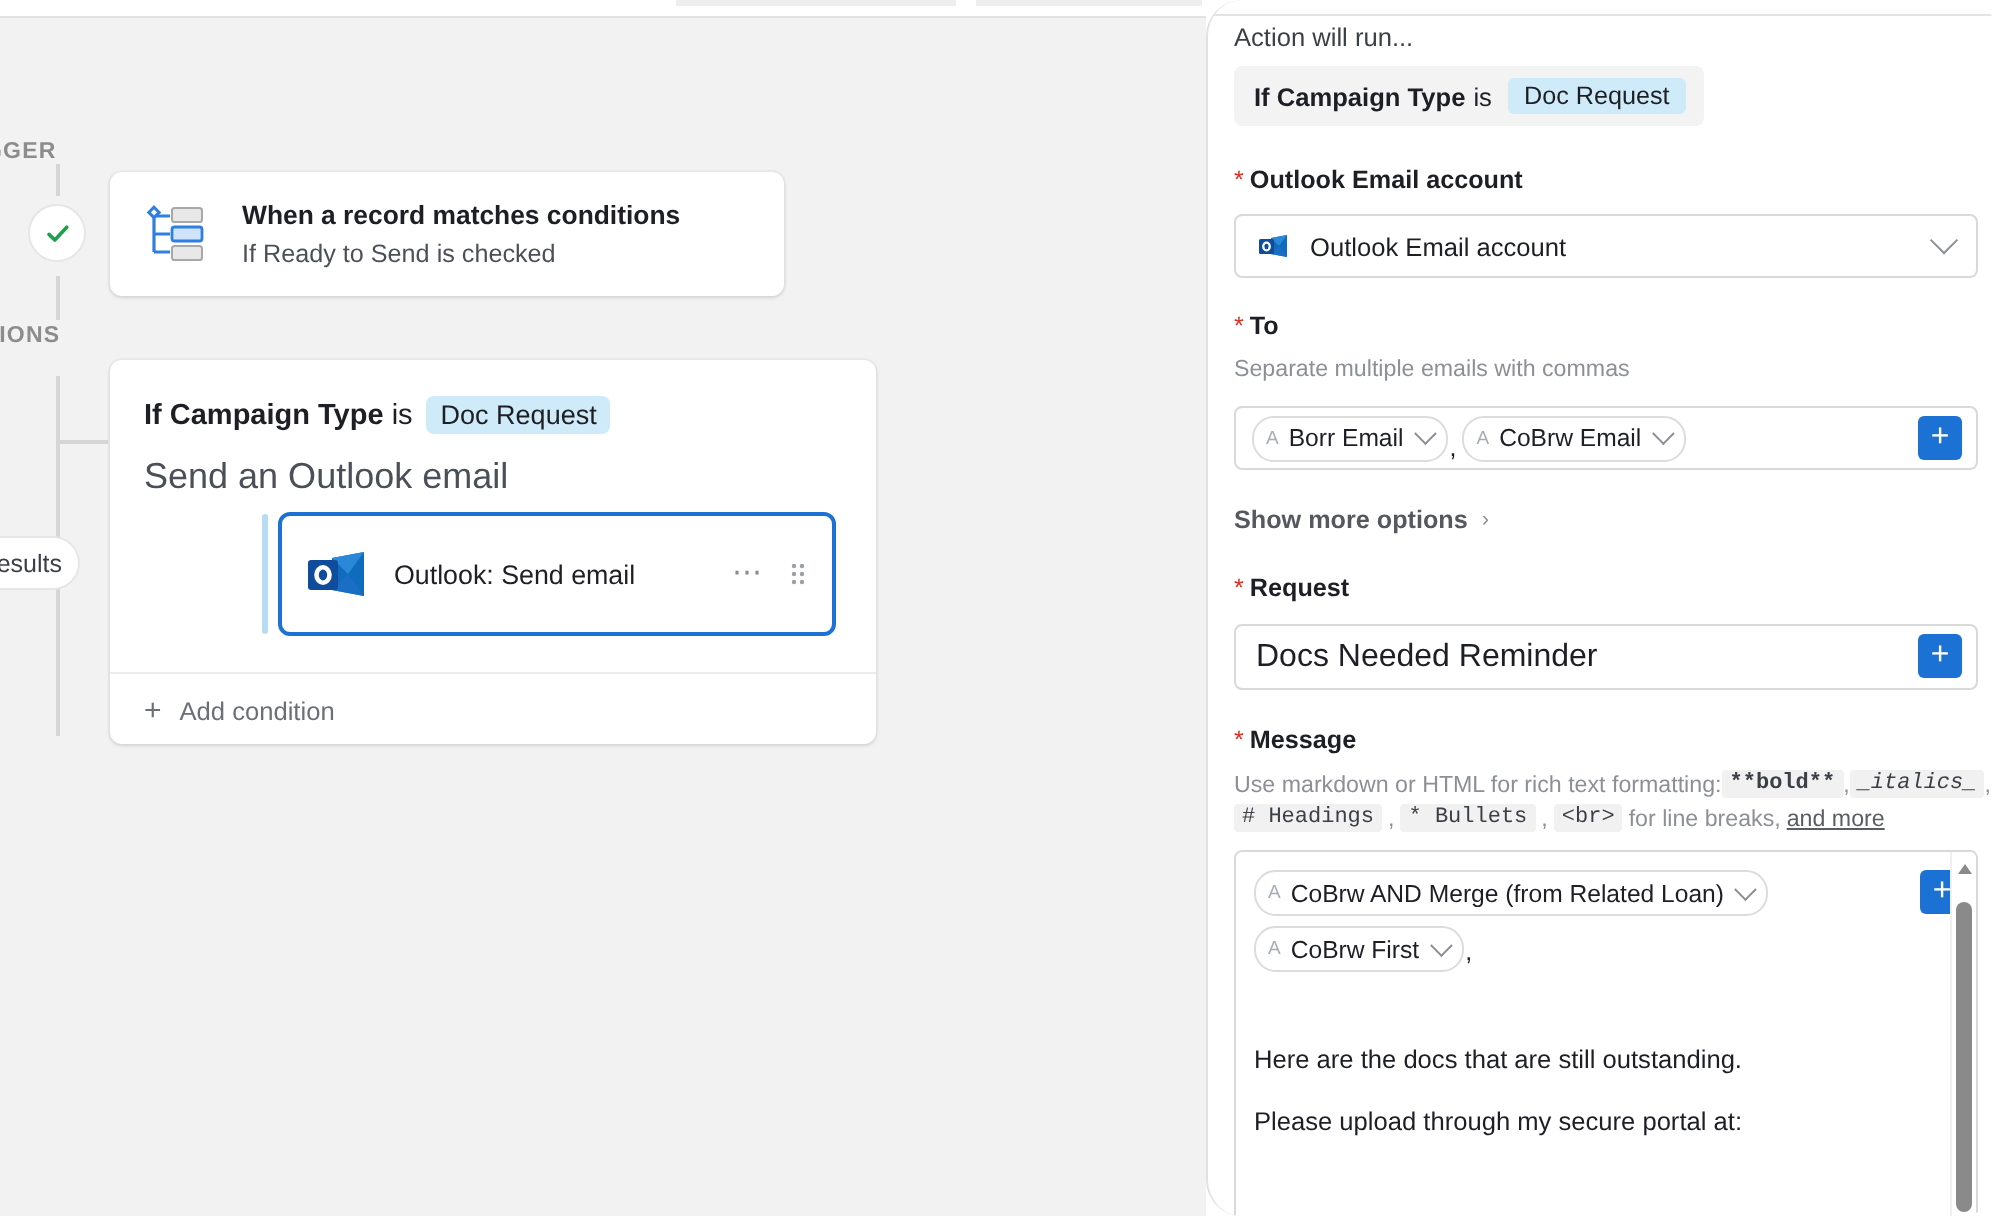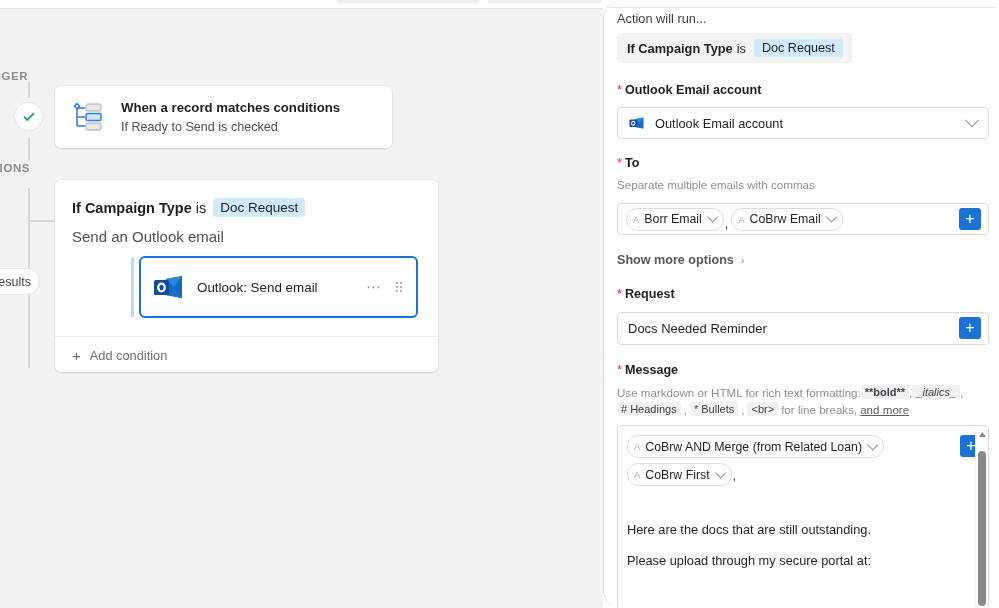--- a/index.html
+++ b/index.html
@@ -157,21 +157,21 @@
     color: #1d1f25;
     border-radius: 4px;
     padding: 2px 7px;
     font-size: 13.5px;
     font-weight: normal;
     margin-left: 7px;
   }
   #cond-sub {
     position: absolute;
     left: 17px; top: 48px;
-    font-size: 15px;
+    font-size: 18px;
     color: #4b4f57;
   }
 
   #step-row {
     position: absolute;
     left: 76px; top: 76px;
     width: 345px; height: 62px;
   }
   #step-accent {
     position: absolute;
@@ -397,33 +397,33 @@
     font-weight: normal;
   }
 
   
   #subject-field {
     top: 312px;
     height: 33px;
     display: flex;
     align-items: center;
     padding: 12px 10px;
-    font-size: 13px;
+    font-size: 16px;
     color: #1d1f25;
   }
 
   
   .code-chip {
     display: inline-block;
     background: #f1f1f1;
     border-radius: 2px;
     padding: 1px 4px;
     font-size: 11px;
     color: #3b3f46;
-    font-family: Liberation Sans, sans-serif;
+    font-family: Liberation Mono, monospace;
   }
   .code-chip.b { font-weight: bold; }
   .code-chip.i { font-style: italic; }
 
   #msg-hint-1 {
     position: absolute;
     left: 13px; top: 385px;
     font-size: 11.6px;
     color: #8c9096;
     display: flex;

